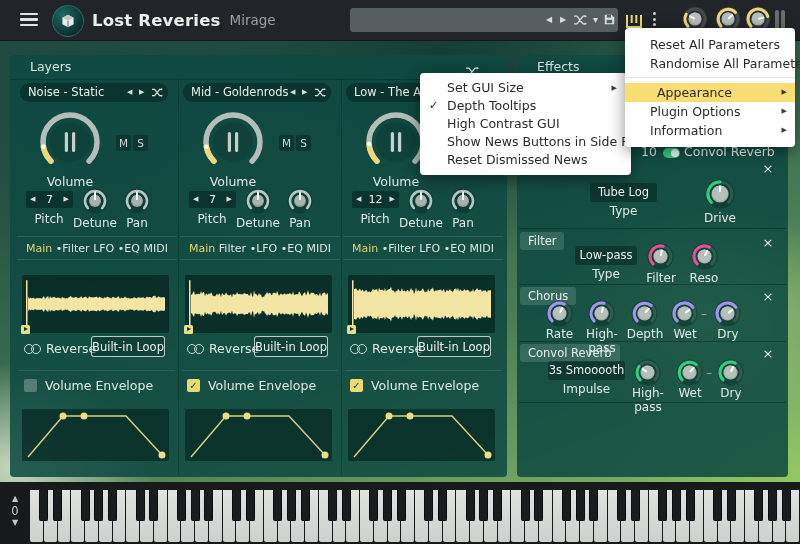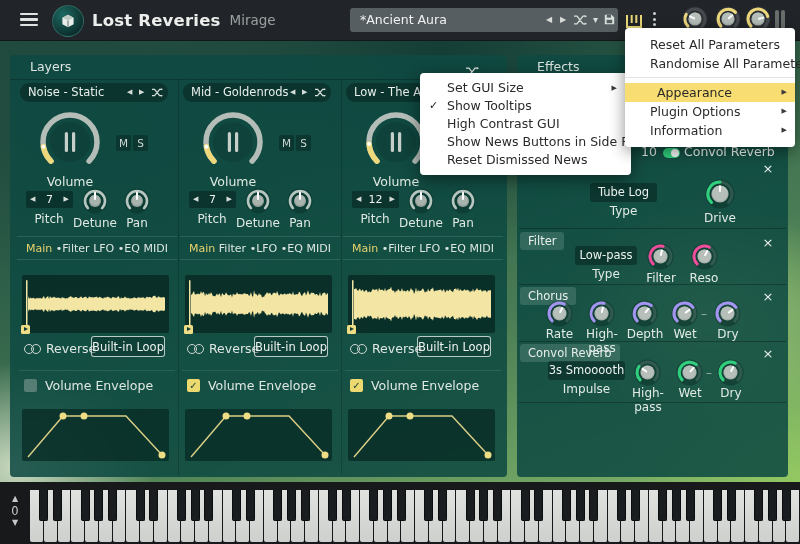--- a/index.html
+++ b/index.html
@@ -129,21 +129,20 @@
           <path d="M7 .8 12.6 3.7 V10.3 L7 13.2 1.4 10.3 V3.7 Z" fill="#e9eeeb"></path>
           <path d="M7 .8 12.6 3.7 7 6.6 1.4 3.7 Z" fill="#bfcac4"></path>
           <path d="M7 6.6 V13.2" stroke="#5c6a64" stroke-width="1"></path>
         </svg>
     </div>
     <div class="titlewrap">
       <span class="apptitle">Lost Reveries</span>
       <span class="appsub">Mirage</span>
     </div>
     <div class="preset">
-      <span class="preset-name">*Ancient Aura</span>
       <span class="p-ic p-prev">◀</span>
       <span class="p-ic p-next">▶</span>
       <span class="p-ic p-shuf">
         <svg width="13" height="10" viewBox="0 0 13 10">
             <path d="M0 1.2 H3 L9 8.8 H11.5 M0 8.8 H3 L9 1.2 H11.5" stroke="#d9e0dc" fill="none" stroke-width="1.3"></path>
             <path d="M10.8 0 13 1.2 10.8 2.4 Z M10.8 7.6 13 8.8 10.8 10 Z" fill="#d9e0dc"></path>
           </svg>
       </span>
       <span class="p-ic p-caret">▾</span>
       <span class="p-ic p-save">
@@ -664,21 +663,21 @@
         <div class="bkey" style="left: 683px;"></div>
         <div class="bkey" style="left: 696.8px;"></div>
         <div class="bkey" style="left: 724.3px;"></div>
         <div class="bkey" style="left: 738px;"></div>
         <div class="bkey" style="left: 751.8px;"></div>
       </div>
   </div>
 
   <div class="menu sub-menu">
     <div class="mi"><span>Set GUI Size</span><span class="arrow">▶</span></div>
-    <div class="mi"><span class="check">✓</span><span>Show Tooltips</span></div>
+    <div class="mi"><span class="check">✓</span><span>Depth Tooltips</span></div>
     <div class="mi"><span>High Contrast GUI</span></div>
     <div class="mi"><span>Show News Buttons in Side Panel</span></div>
     <div class="mi"><span>Reset Dismissed News</span></div>
   </div>
 
   <div class="menu main-menu">
     <div class="mi"><span>Reset All Parameters</span></div>
     <div class="mi"><span>Randomise All Parameters</span></div>
     <div class="msep"></div>
     <div class="mi hl"><span>Appearance</span><span class="arrow">▶</span></div>

